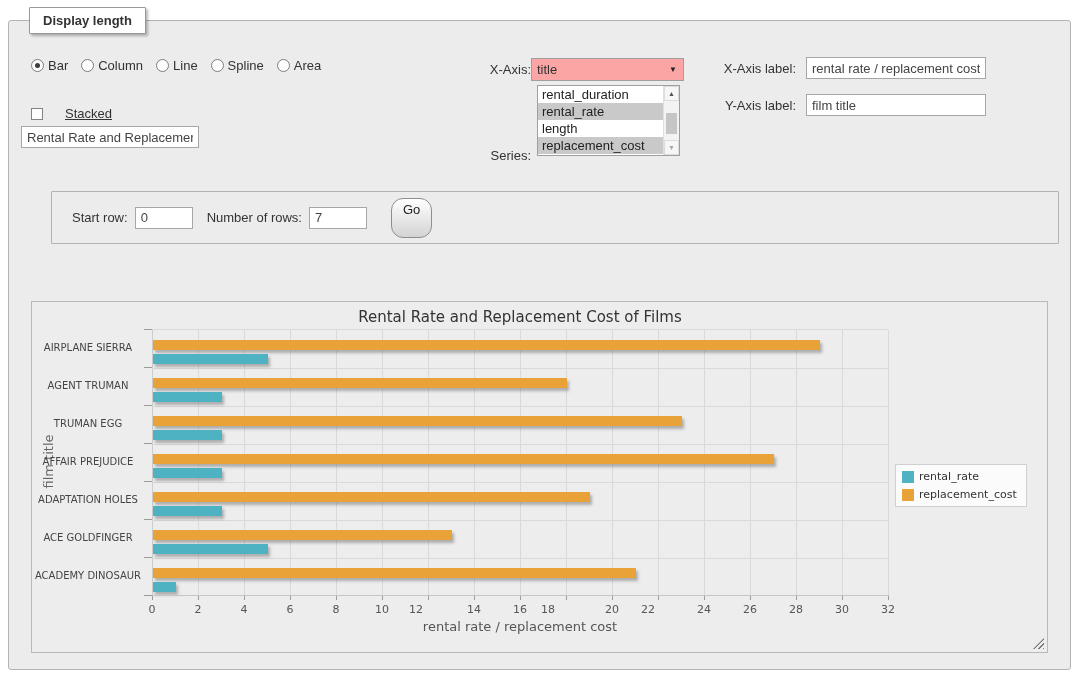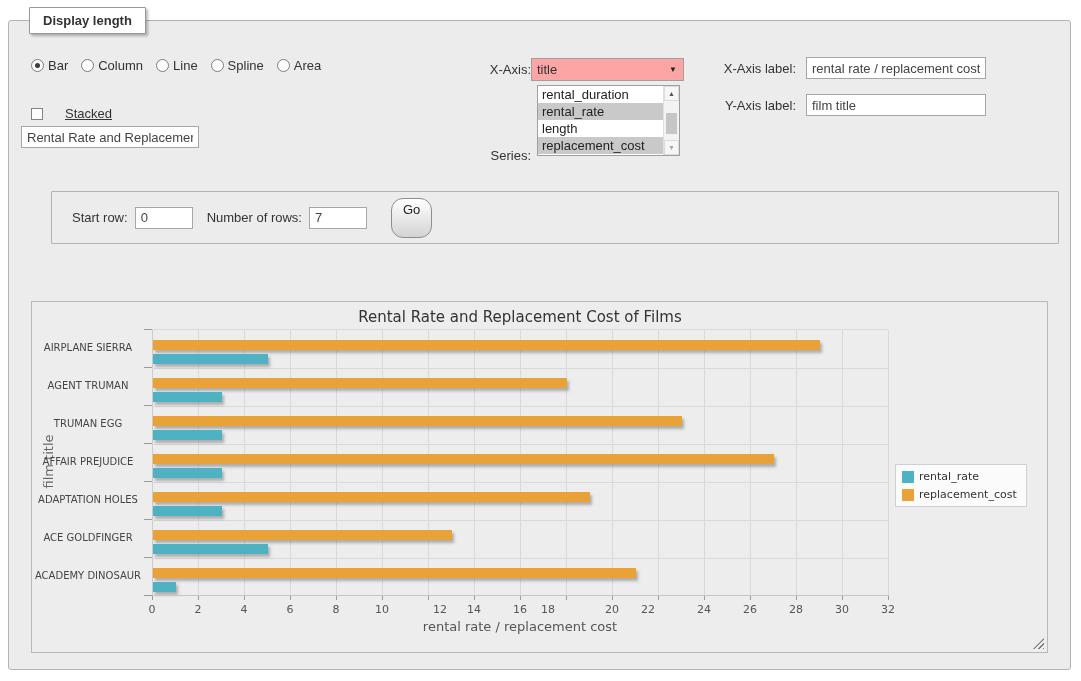--- a/index.html
+++ b/index.html
@@ -239,21 +239,21 @@
       <div class="xtick-label" style="left: 146px;">2</div>
       <div class="xtick" style="left: 212px;"></div>
       <div class="xtick-label" style="left: 192px;">4</div>
       <div class="xtick" style="left: 258px;"></div>
       <div class="xtick-label" style="left: 238px;">6</div>
       <div class="xtick" style="left: 304px;"></div>
       <div class="xtick-label" style="left: 284px;">8</div>
       <div class="xtick" style="left: 350px;"></div>
       <div class="xtick-label" style="left: 330px;">10</div>
       <div class="xtick" style="left: 396px;"></div>
-      <div class="xtick-label" style="left: 388px;">12</div>
+      <div class="xtick-label" style="left: 364px;">12</div>
       <div class="xtick" style="left: 442px;"></div>
       <div class="xtick-label" style="left: 422px;">14</div>
       <div class="xtick" style="left: 488px;"></div>
       <div class="xtick-label" style="left: 468px;">16</div>
       <div class="xtick" style="left: 534px;"></div>
       <div class="xtick-label" style="left: 496px; text-align: center;">18</div>
       <div class="xtick" style="left: 580px;"></div>
       <div class="xtick-label" style="left: 560px;">20</div>
       <div class="xtick" style="left: 626px;"></div>
       <div class="xtick-label" style="left: 596px;">22</div>

